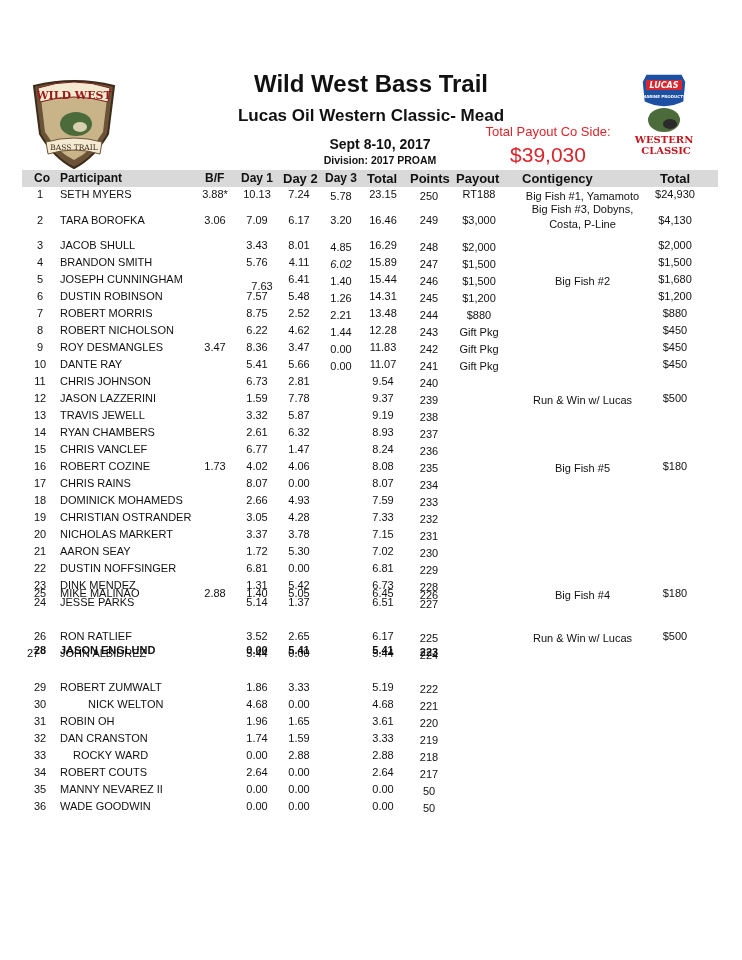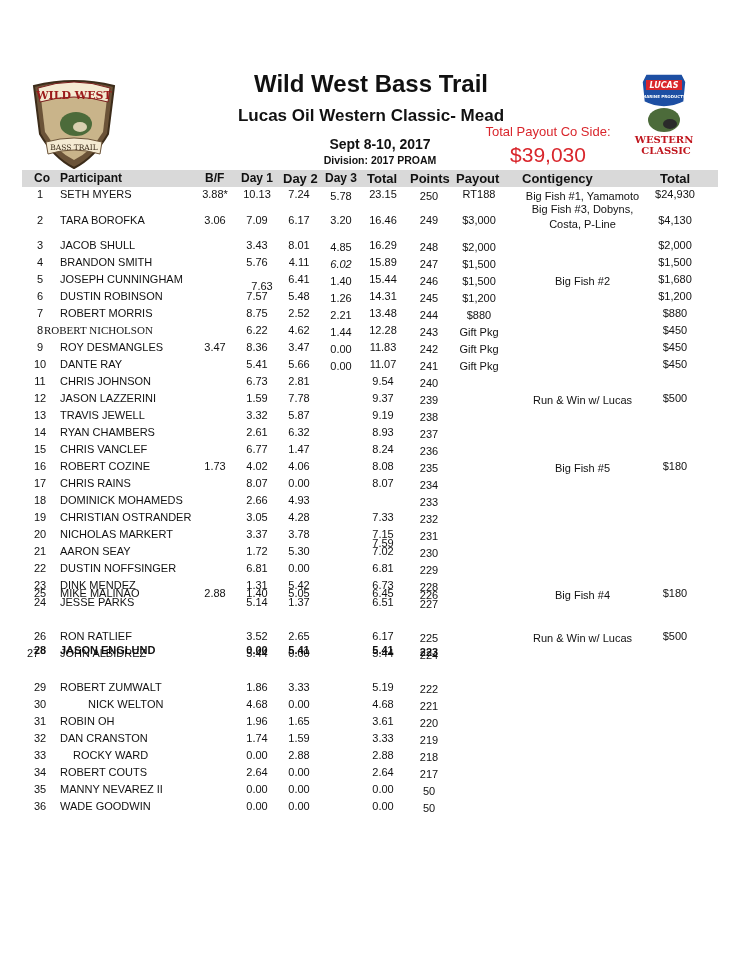--- a/index.html
+++ b/index.html
@@ -156,21 +156,21 @@
       <div class="cell c" style="left: 282px; width: 34px; top: 0px;">2.52</div>
       <div class="cell c" style="left: 324px; width: 34px; top: 2px;">2.21</div>
       <div class="cell c" style="left: 364px; width: 38px; top: 0px;">13.48</div>
       <div class="cell c" style="left: 412px; width: 34px; top: 2px;">244</div>
       <div class="cell c" style="left: 452px; width: 54px; top: 2px;">$880</div>
       <div class="cell c" style="left: 505px; width: 155px; top: 2px;"></div>
       <div class="cell c" style="left: 652px; width: 46px; top: 0px;">$880</div>
     </div>
     <div class="row" style="top: 324px; height: 17px;">
       <div class="cell c" style="left: 30px; width: 20px; top: 0px;">8</div>
-      <div class="cell " style="left: 44px; width: 140px; top: 0px; font-family: Liberation Serif, serif;">ROBERT NICHOLSON</div>
+      <div class="cell " style="left: 60px; width: 140px; top: 0px;">ROBERT NICHOLSON</div>
       <div class="cell c" style="left: 198px; width: 34px; top: 0px;"></div>
       <div class="cell c" style="left: 240px; width: 34px; top: 0px;">6.22</div>
       <div class="cell c" style="left: 282px; width: 34px; top: 0px;">4.62</div>
       <div class="cell c" style="left: 324px; width: 34px; top: 2px;">1.44</div>
       <div class="cell c" style="left: 364px; width: 38px; top: 0px;">12.28</div>
       <div class="cell c" style="left: 412px; width: 34px; top: 2px;">243</div>
       <div class="cell c" style="left: 452px; width: 54px; top: 2px;">Gift Pkg</div>
       <div class="cell c" style="left: 505px; width: 155px; top: 2px;"></div>
       <div class="cell c" style="left: 652px; width: 46px; top: 0px;">$450</div>
     </div>
@@ -291,21 +291,21 @@
       <div class="cell c" style="left: 505px; width: 155px; top: 2px;"></div>
       <div class="cell c" style="left: 652px; width: 46px; top: 0px;"></div>
     </div>
     <div class="row" style="top: 494px; height: 17px;">
       <div class="cell c" style="left: 30px; width: 20px; top: 0px;">18</div>
       <div class="cell " style="left: 60px; width: 140px; top: 0px;">DOMINICK MOHAMEDS</div>
       <div class="cell c" style="left: 198px; width: 34px; top: 0px;"></div>
       <div class="cell c" style="left: 240px; width: 34px; top: 0px;">2.66</div>
       <div class="cell c" style="left: 282px; width: 34px; top: 0px;">4.93</div>
       <div class="cell c" style="left: 324px; width: 34px; top: 2px;"></div>
-      <div class="cell c" style="left: 364px; width: 38px; top: 0px; margin-top: 43px;">7.59</div>
+      <div class="cell c" style="left: 364px; width: 38px; top: 0px;">7.59</div>
       <div class="cell c" style="left: 412px; width: 34px; top: 2px;">233</div>
       <div class="cell c" style="left: 452px; width: 54px; top: 2px;"></div>
       <div class="cell c" style="left: 505px; width: 155px; top: 2px;"></div>
       <div class="cell c" style="left: 652px; width: 46px; top: 0px;"></div>
     </div>
     <div class="row" style="top: 511px; height: 17px;">
       <div class="cell c" style="left: 30px; width: 20px; top: 0px;">19</div>
       <div class="cell " style="left: 60px; width: 140px; top: 0px;">CHRISTIAN OSTRANDER</div>
       <div class="cell c" style="left: 198px; width: 34px; top: 0px;"></div>
       <div class="cell c" style="left: 240px; width: 34px; top: 0px;">3.05</div>

